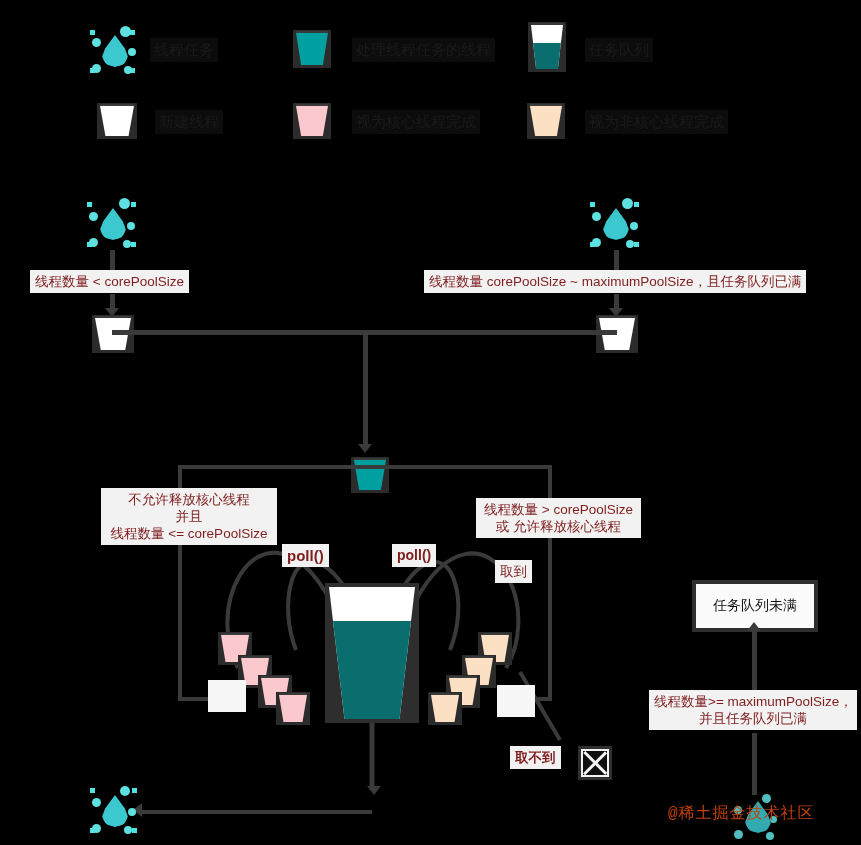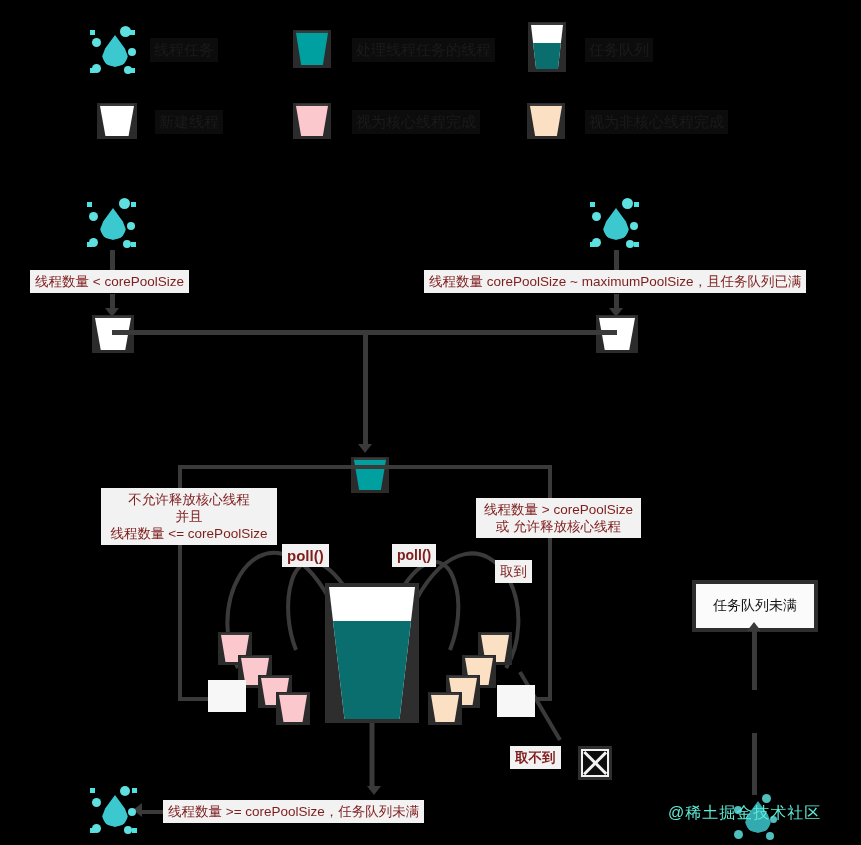--- a/index.html
+++ b/index.html
@@ -167,24 +167,25 @@
   }
   .xbox .xin:before { transform: translate(-50%,-50%) rotate(45deg); }
   .xbox .xin:after  { transform: translate(-50%,-50%) rotate(-45deg); }
 
   
   .arcs { position: absolute; left: 0; top: 0; pointer-events: none; }
 
   
   .watermark {
     position: absolute;
-    color: #5eead4;
+    color: #c2410c;
     font-size: 16px;
     white-space: pre;
     letter-spacing: 1px;
+    font-family: Liberation Mono, monospace;
   }
   .bold { font-weight: bold; }
 </style>
 </head>
 <body>
 
 <div id="stage">
 
   <div class="drop-wrap abs" style="left:88px;top:26px;width:56px;height:52px;">
     <div class="sqh" style="left:2px;top:4px;"></div>
@@ -370,27 +371,28 @@
     <div class="sqh" style="left:44px;top:2px;"></div>
     <div class="sqh" style="left:2px;top:42px;"></div>
     <div class="sqh" style="left:44px;top:42px;"></div>
     <div class="bub" style="left:32px;top:0px;width:10px;height:10px;"></div>
     <div class="bub" style="left:4px;top:12px;width:9px;height:9px;"></div>
     <div class="bub" style="left:40px;top:22px;width:8px;height:8px;"></div>
     <div class="bub" style="left:4px;top:38px;width:9px;height:9px;"></div>
     <div class="bub" style="left:36px;top:40px;width:8px;height:8px;"></div>
     <div class="drop" style="left:14px;top:9px;"></div>
   </div>
-  <div class="lbl" style="left:163px;top:800px;">线程数量 &gt;= corePoolSize，任务队列未满</div>
 
   <div class="policy-box" style="left:692px;top:580px;width:126px;">
     <div class="inner">任务队列未满</div>
   </div>
   <div class="line-v" style="left:752px;top:628px;width:5px;height:62px;"></div>
   <div class="arrow-u" style="left:747px;top:622px;"></div>
+  <div class="lbl center" style="left:649px;top:690px;width:208px;">线程数量&gt;= maximumPoolSize，
+并且任务队列已满</div>
   <div class="line-v" style="left:752px;top:733px;width:5px;height:62px;"></div>
 
   <div class="drop-wrap abs" style="left:732px;top:792px;width:50px;height:50px;opacity:0.85;">
     <div class="bub" style="left:30px;top:2px;width:9px;height:9px;"></div>
     <div class="bub" style="left:2px;top:14px;width:8px;height:8px;"></div>
     <div class="bub" style="left:38px;top:24px;width:7px;height:7px;"></div>
     <div class="bub" style="left:2px;top:38px;width:9px;height:9px;"></div>
     <div class="bub" style="left:34px;top:40px;width:8px;height:8px;"></div>
     <div class="drop" style="left:13px;top:9px;"></div>
   </div>

